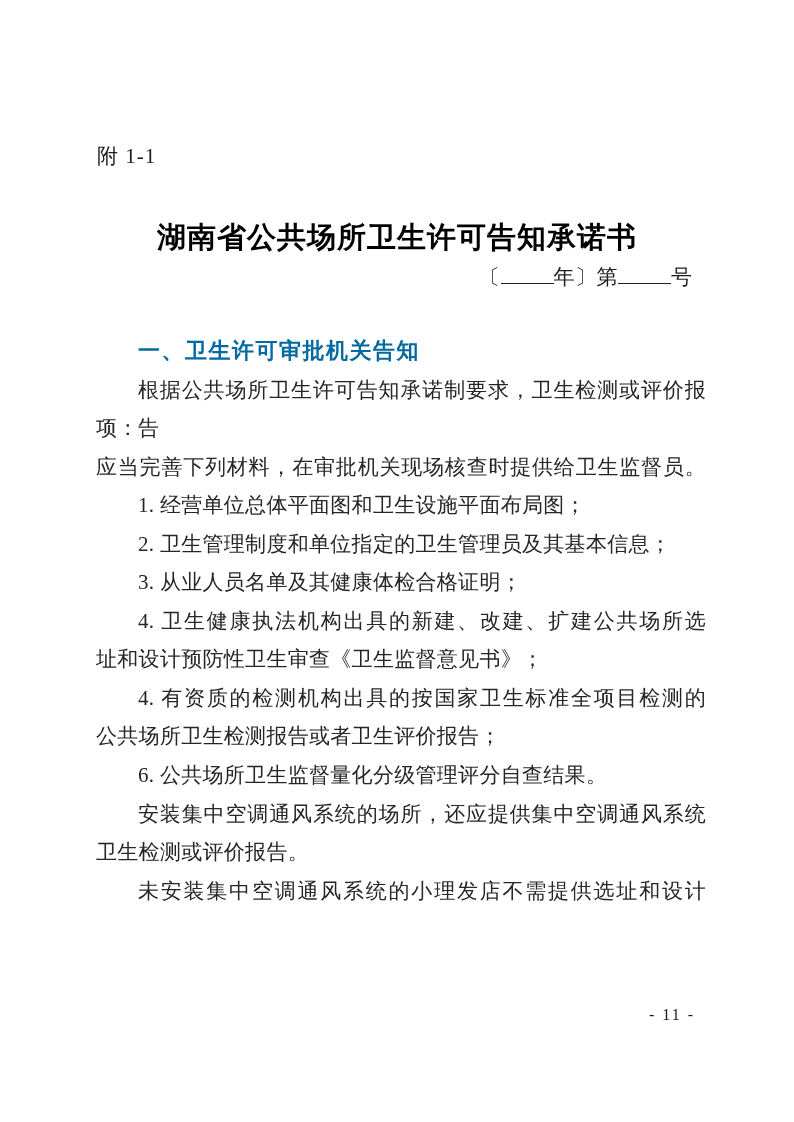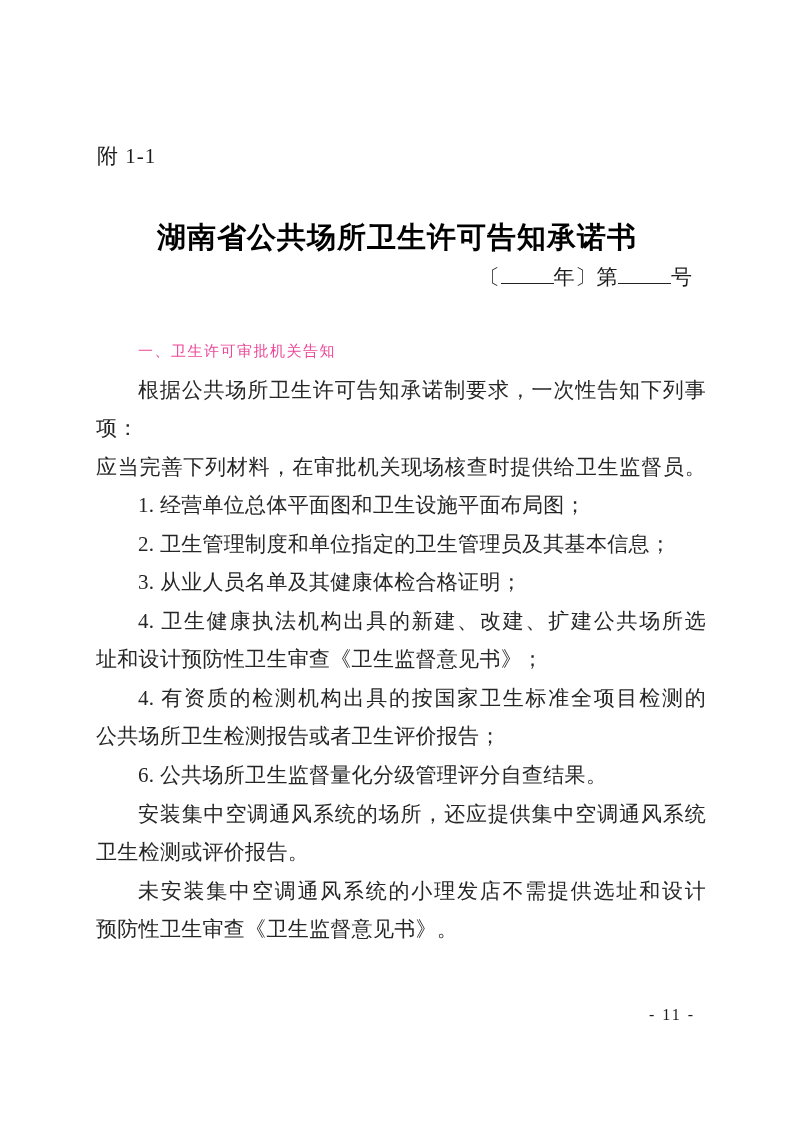--- a/index.html
+++ b/index.html
@@ -72,24 +72,24 @@
     padding-left: 42px;
   }
   .body-text .line.justify {
     white-space: normal;
     text-align: justify;
     text-align-last: justify;
     -moz-text-align-last: justify;
   }
   .body-text .line.heading {
     font-family: "Liberation Sans", "DejaVu Sans", sans-serif;
-    font-weight: normal;
-    font-size: 15px;
+    font-weight: bold;
+    font-size: 22px;
     letter-spacing: 1.5px;
-    color: #ec4899;
+    color: #0369a1;
   }
   .page-number {
     position: absolute;
     right: 99px;
     top: 1006px;
     font-size: 16px;
     letter-spacing: 2px;
     color: #1c1c1c;
   }
 </style>
@@ -101,32 +101,31 @@
   <div class="attachment-label">附 1-1</div>
 
   <div class="doc-title">湖南省公共场所卫生许可告知承诺书</div>
 
   <div class="doc-number">
     <span>〔</span><span class="blank"></span><span>年〕第</span><span class="blank"></span><span>号</span>
   </div>
 
   <div class="body-text">
       <div class="line heading indent">一、卫生许可审批机关告知</div>
-      <div class="line indent justify">根据公共场所卫生许可告知承诺制要求，一次性告知下列事</div>
+      <div class="line indent justify">根据公共场所卫生许可告知承诺制要求，卫生检测或评价报告</div>
       <div class="line">项：</div>
       <div class="line justify">应当完善下列材料，在审批机关现场核查时提供给卫生监督员。</div>
       <div class="line indent">1. 经营单位总体平面图和卫生设施平面布局图；</div>
       <div class="line indent">2. 卫生管理制度和单位指定的卫生管理员及其基本信息；</div>
       <div class="line indent">3. 从业人员名单及其健康体检合格证明；</div>
       <div class="line indent justify">4. 卫生健康执法机构出具的新建、改建、扩建公共场所选</div>
       <div class="line">址和设计预防性卫生审查《卫生监督意见书》；</div>
       <div class="line indent justify">4. 有资质的检测机构出具的按国家卫生标准全项目检测的</div>
       <div class="line">公共场所卫生检测报告或者卫生评价报告；</div>
       <div class="line indent">6. 公共场所卫生监督量化分级管理评分自查结果。</div>
       <div class="line indent justify">安装集中空调通风系统的场所，还应提供集中空调通风系统</div>
       <div class="line">卫生检测或评价报告。</div>
       <div class="line indent justify">未安装集中空调通风系统的小理发店不需提供选址和设计</div>
-      <div class="line">预防性卫生审查《卫生监督意见书》。</div>
     </div>
 
   <div class="page-number">- 11 -</div>
 
 </div>
 
 </body></html>

